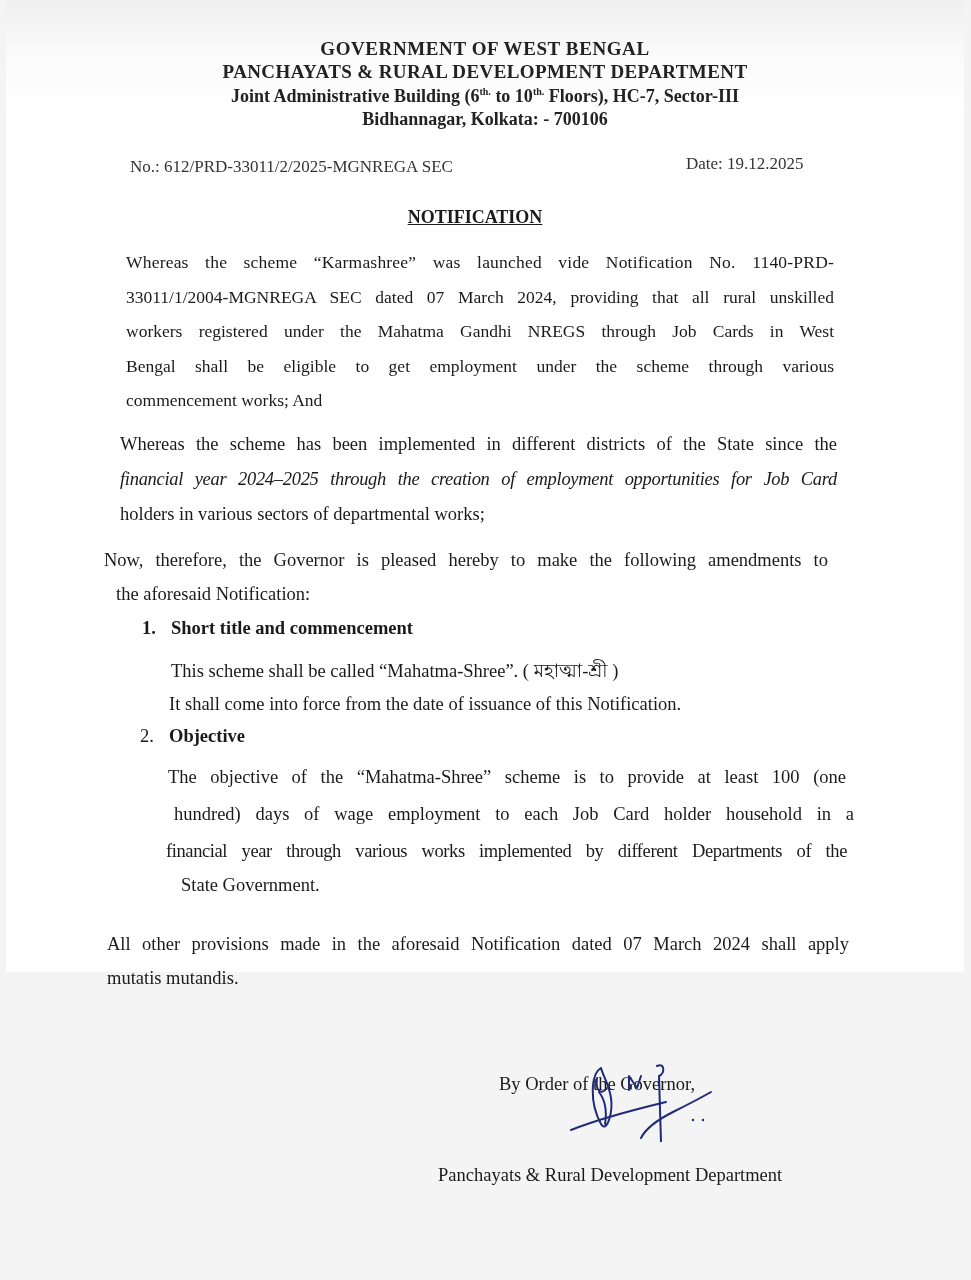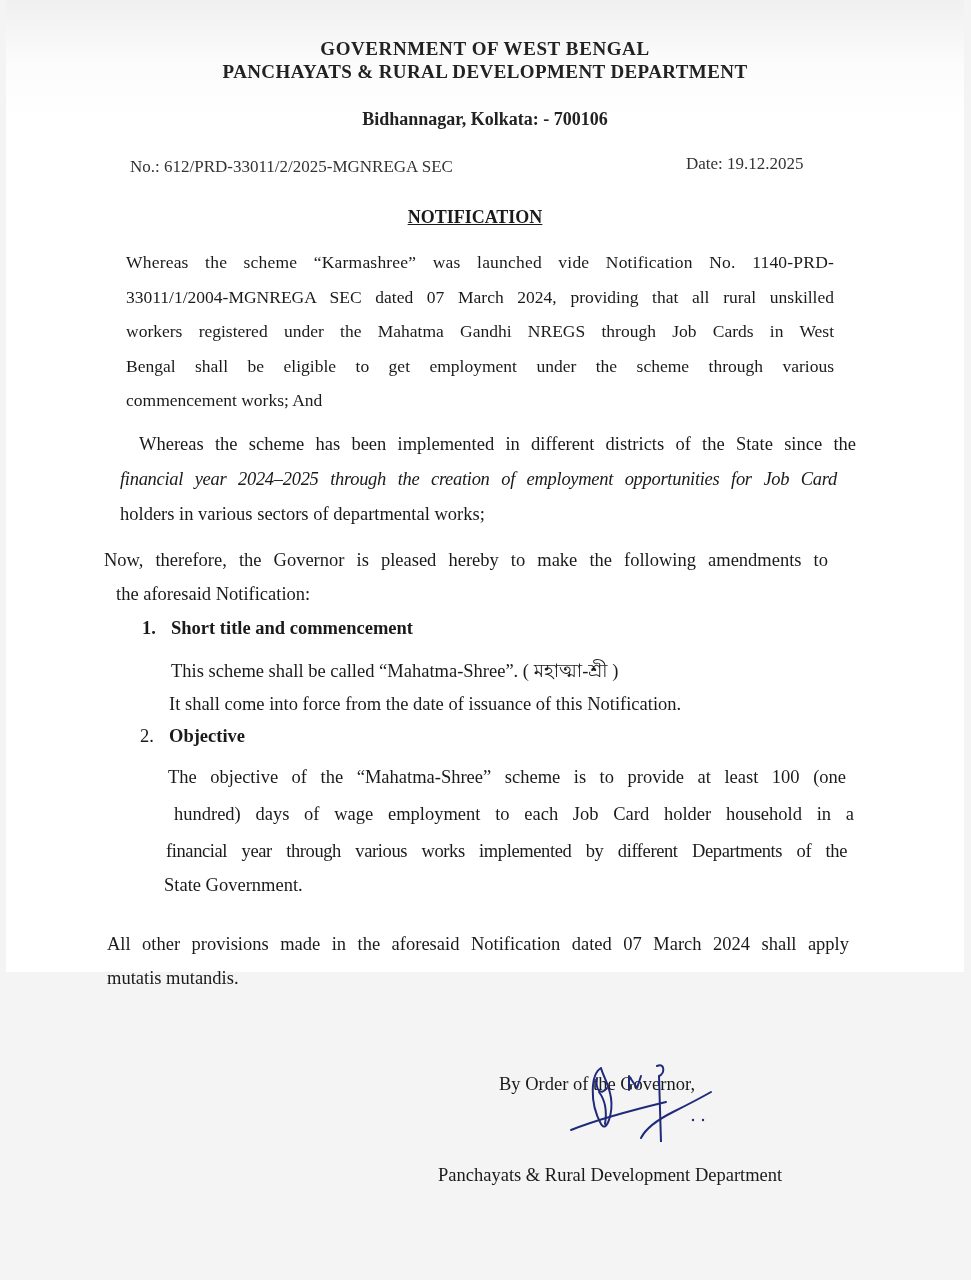--- a/index.html
+++ b/index.html
@@ -28,37 +28,38 @@
   .bold { font-weight: bold; }
   .sig-svg { position: absolute; left: 555px; top: 1062px; }
 </style>
 </head>
 <body>
 
 <div class="page">
 
   <div class="abs hdr h1">GOVERNMENT OF WEST BENGAL</div>
   <div class="abs hdr h2">PANCHAYATS &amp; RURAL DEVELOPMENT DEPARTMENT</div>
+  <div class="abs hdr h3"><span>Joint Administrative Building (6</span><sup>th.</sup><span> to 10</span><sup>th.</sup><span> Floors), HC-7, Sector-III</span></div>
   <div class="abs hdr h4">Bidhannagar, Kolkata: - 700106</div>
 
   <div class="abs refno">No.: 612/PRD-33011/2/2025-MGNREGA SEC</div>
   <div class="abs date">Date: 19.12.2025</div>
 
   <div class="abs title">NOTIFICATION</div>
 
   <div>
     <div class="abs line just" style="left:120px; top:252px; width:708px; font-size:17.5px; letter-spacing:0.2px;">Whereas the scheme “Karmashree” was launched vide Notification No. 1140-PRD-</div>
     <div class="abs line just" style="left:120px; top:287px; width:708px; font-size:17.5px;">33011/1/2004-MGNREGA SEC dated 07 March 2024, providing that all rural unskilled</div>
     <div class="abs line just" style="left:120px; top:321px; width:708px; font-size:17.5px;">workers registered under the Mahatma Gandhi NREGS through Job Cards in West</div>
     <div class="abs line just" style="left:120px; top:356px; width:708px; font-size:17.5px;">Bengal shall be eligible to get employment under  the scheme through various</div>
     <div class="abs line" style="left:120px; top:390px; font-size:17.5px;">commencement works; And</div>
   </div>
 
   <div>
-    <div class="abs line just" style="left:114px; top:434px; width:717px;margin-left:19px;">Whereas the scheme has been implemented in different districts of the State since the</div>
+    <div class="abs line just" style="left:114px; top:434px; width:717px;">Whereas the scheme has been implemented in different districts of the State since the</div>
     <div class="abs line just" style="left:114px; top:469px; width:717px; letter-spacing:-0.3px;font-style:italic;">financial year 2024–2025 through the creation of employment opportunities for Job Card</div>
     <div class="abs line" style="left:114px; top:504px;">holders in various sectors of departmental works;</div>
   </div>
 
   <div>
     <div class="abs line just" style="left:98px; top:550px; width:724px;">Now, therefore, the Governor is pleased hereby to make the following amendments to</div>
     <div class="abs line" style="left:110px; top:584px;">the aforesaid Notification:</div>
   </div>
 
   <div>
@@ -67,21 +68,21 @@
     <div class="abs line" style="left:165px; top:657px;">This scheme shall be called “Mahatma-Shree”. ( মহাত্মা-শ্রী )</div>
     <div class="abs line" style="left:163px; top:694px;">It shall come into force from the date of issuance of this Notification.</div>
   </div>
 
   <div>
     <div class="abs line" style="left:134px; top:726px;">2.</div>
     <div class="abs line bold" style="left:163px; top:726px;">Objective</div>
     <div class="abs line just" style="left:162px; top:767px; width:678px;">The objective of the “Mahatma-Shree” scheme is to provide at least 100 (one</div>
     <div class="abs line just" style="left:160px; top:804px; width:680px;margin-left:8px;">hundred) days of wage employment to each Job Card holder household in a</div>
     <div class="abs line just" style="left:160px; top:841px; width:681px; letter-spacing:-0.4px;">financial year through various works implemented by different Departments of the</div>
-    <div class="abs line" style="left:158px; top:875px;">State Government.</div>
+    <div class="abs line" style="left:175px; top:875px;">State Government.</div>
   </div>
 
   <div>
     <div class="abs line just" style="left:101px; top:934px; width:742px;">All other provisions made in the aforesaid Notification dated 07 March 2024 shall apply</div>
     <div class="abs line" style="left:101px; top:968px;">mutatis mutandis.</div>
   </div>
 
   <div class="abs line" style="left:493px; top:1036px;margin-top:38px;">By Order of the Governor,</div>
 
   <svg class="sig-svg" width="170" height="80" viewBox="0 0 170 80">

